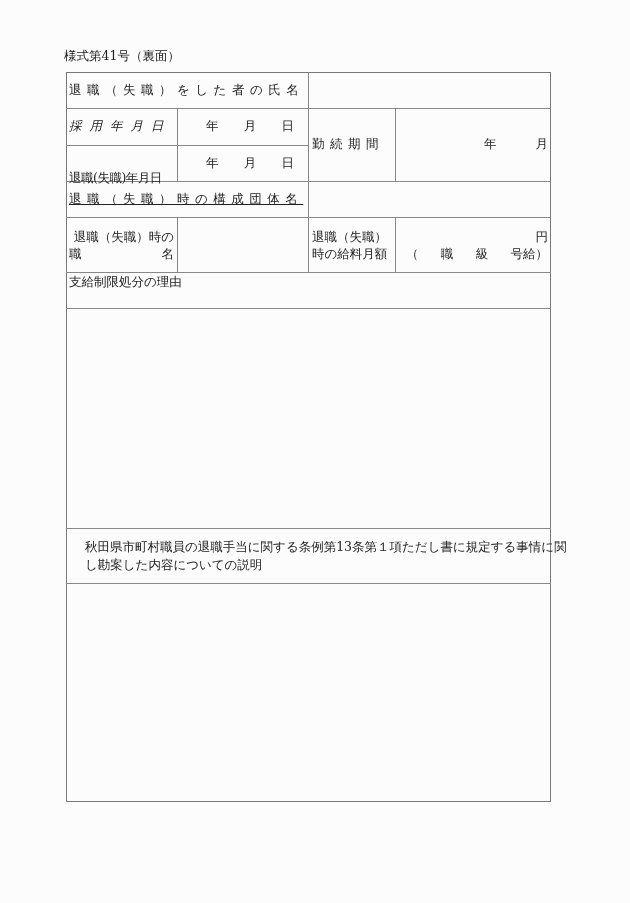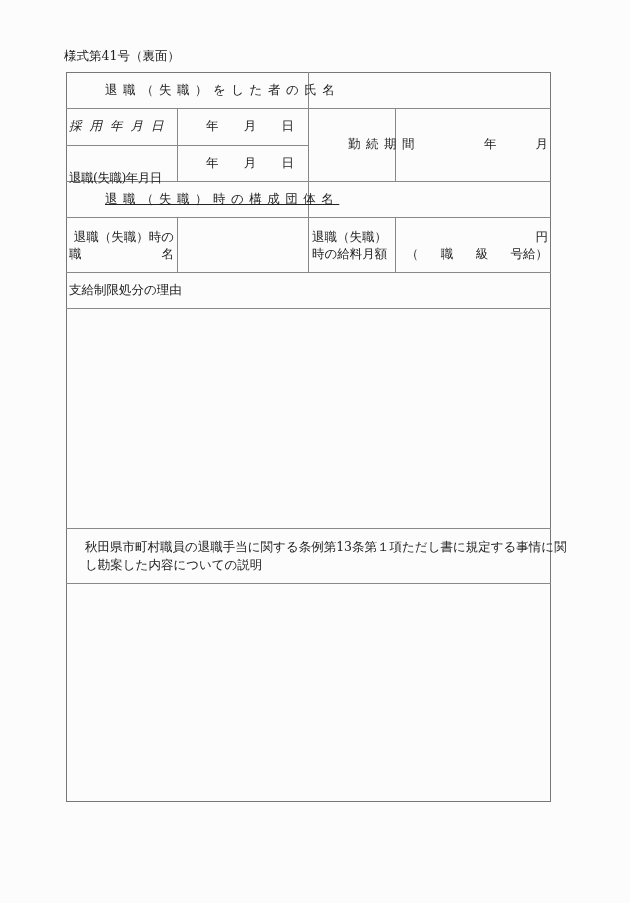--- a/index.html
+++ b/index.html
@@ -9,21 +9,21 @@
     font-size: 12.5px; overflow: hidden;
   }
   .form-title { position: absolute; left: 64px; top: 48px; font-size: 12.5px; }
   .frame {
     position: absolute; left: 66px; top: 72px; width: 485px; height: 730px;
     border: 1px solid #777; box-sizing: border-box;
   }
   .hl { position: absolute; height: 0; border-top: 1px solid #888; }
   .vl { position: absolute; width: 0; border-left: 1px solid #888; }
   .cell { position: absolute; box-sizing: border-box; padding-left: 3px; display: flex; align-items: center; white-space: nowrap; }
-  .spread { letter-spacing: 5.5px; margin-left: 36px; }
+  .spread { letter-spacing: 5.5px; }
   .spread2 { letter-spacing: 8px; font-style: italic; }
   .ymd { display: flex; justify-content: space-between; }
   .two-line { display: block; line-height: 17px; }
   .field { position: absolute; }
 </style>
 </head>
 <body>
 
 <div class="form-title">様式第41号（裏面）</div>
 
@@ -98,19 +98,19 @@
     <div style="text-align:right;">円</div>
     <div class="ymd">
       <span>（</span>
       <span>職</span>
       <span>級</span>
       <span>号給）</span>
     </div>
   </div>
 </div>
 
-<div class="cell" style="left:66px;top:272px;width:485px;height:36px;">支給制限処分の理由</div>
+<div class="cell" style="left:66px;top:264px;width:485px;height:36px;">支給制限処分の理由</div>
 <div class="field" style="left:67px;top:309px;width:483px;height:219px;"></div>
 
 <div class="cell" style="left:66px;top:528px;width:485px;height:55px;white-space:normal;margin-left:16px;">
   <div style="line-height:18px;width:482px;">秋田県市町村職員の退職手当に関する条例第13条第１項ただし書に規定する事情に関し勘案した内容についての説明</div>
 </div>
 <div class="field" style="left:67px;top:584px;width:483px;height:217px;"></div>
 
 </body></html>

